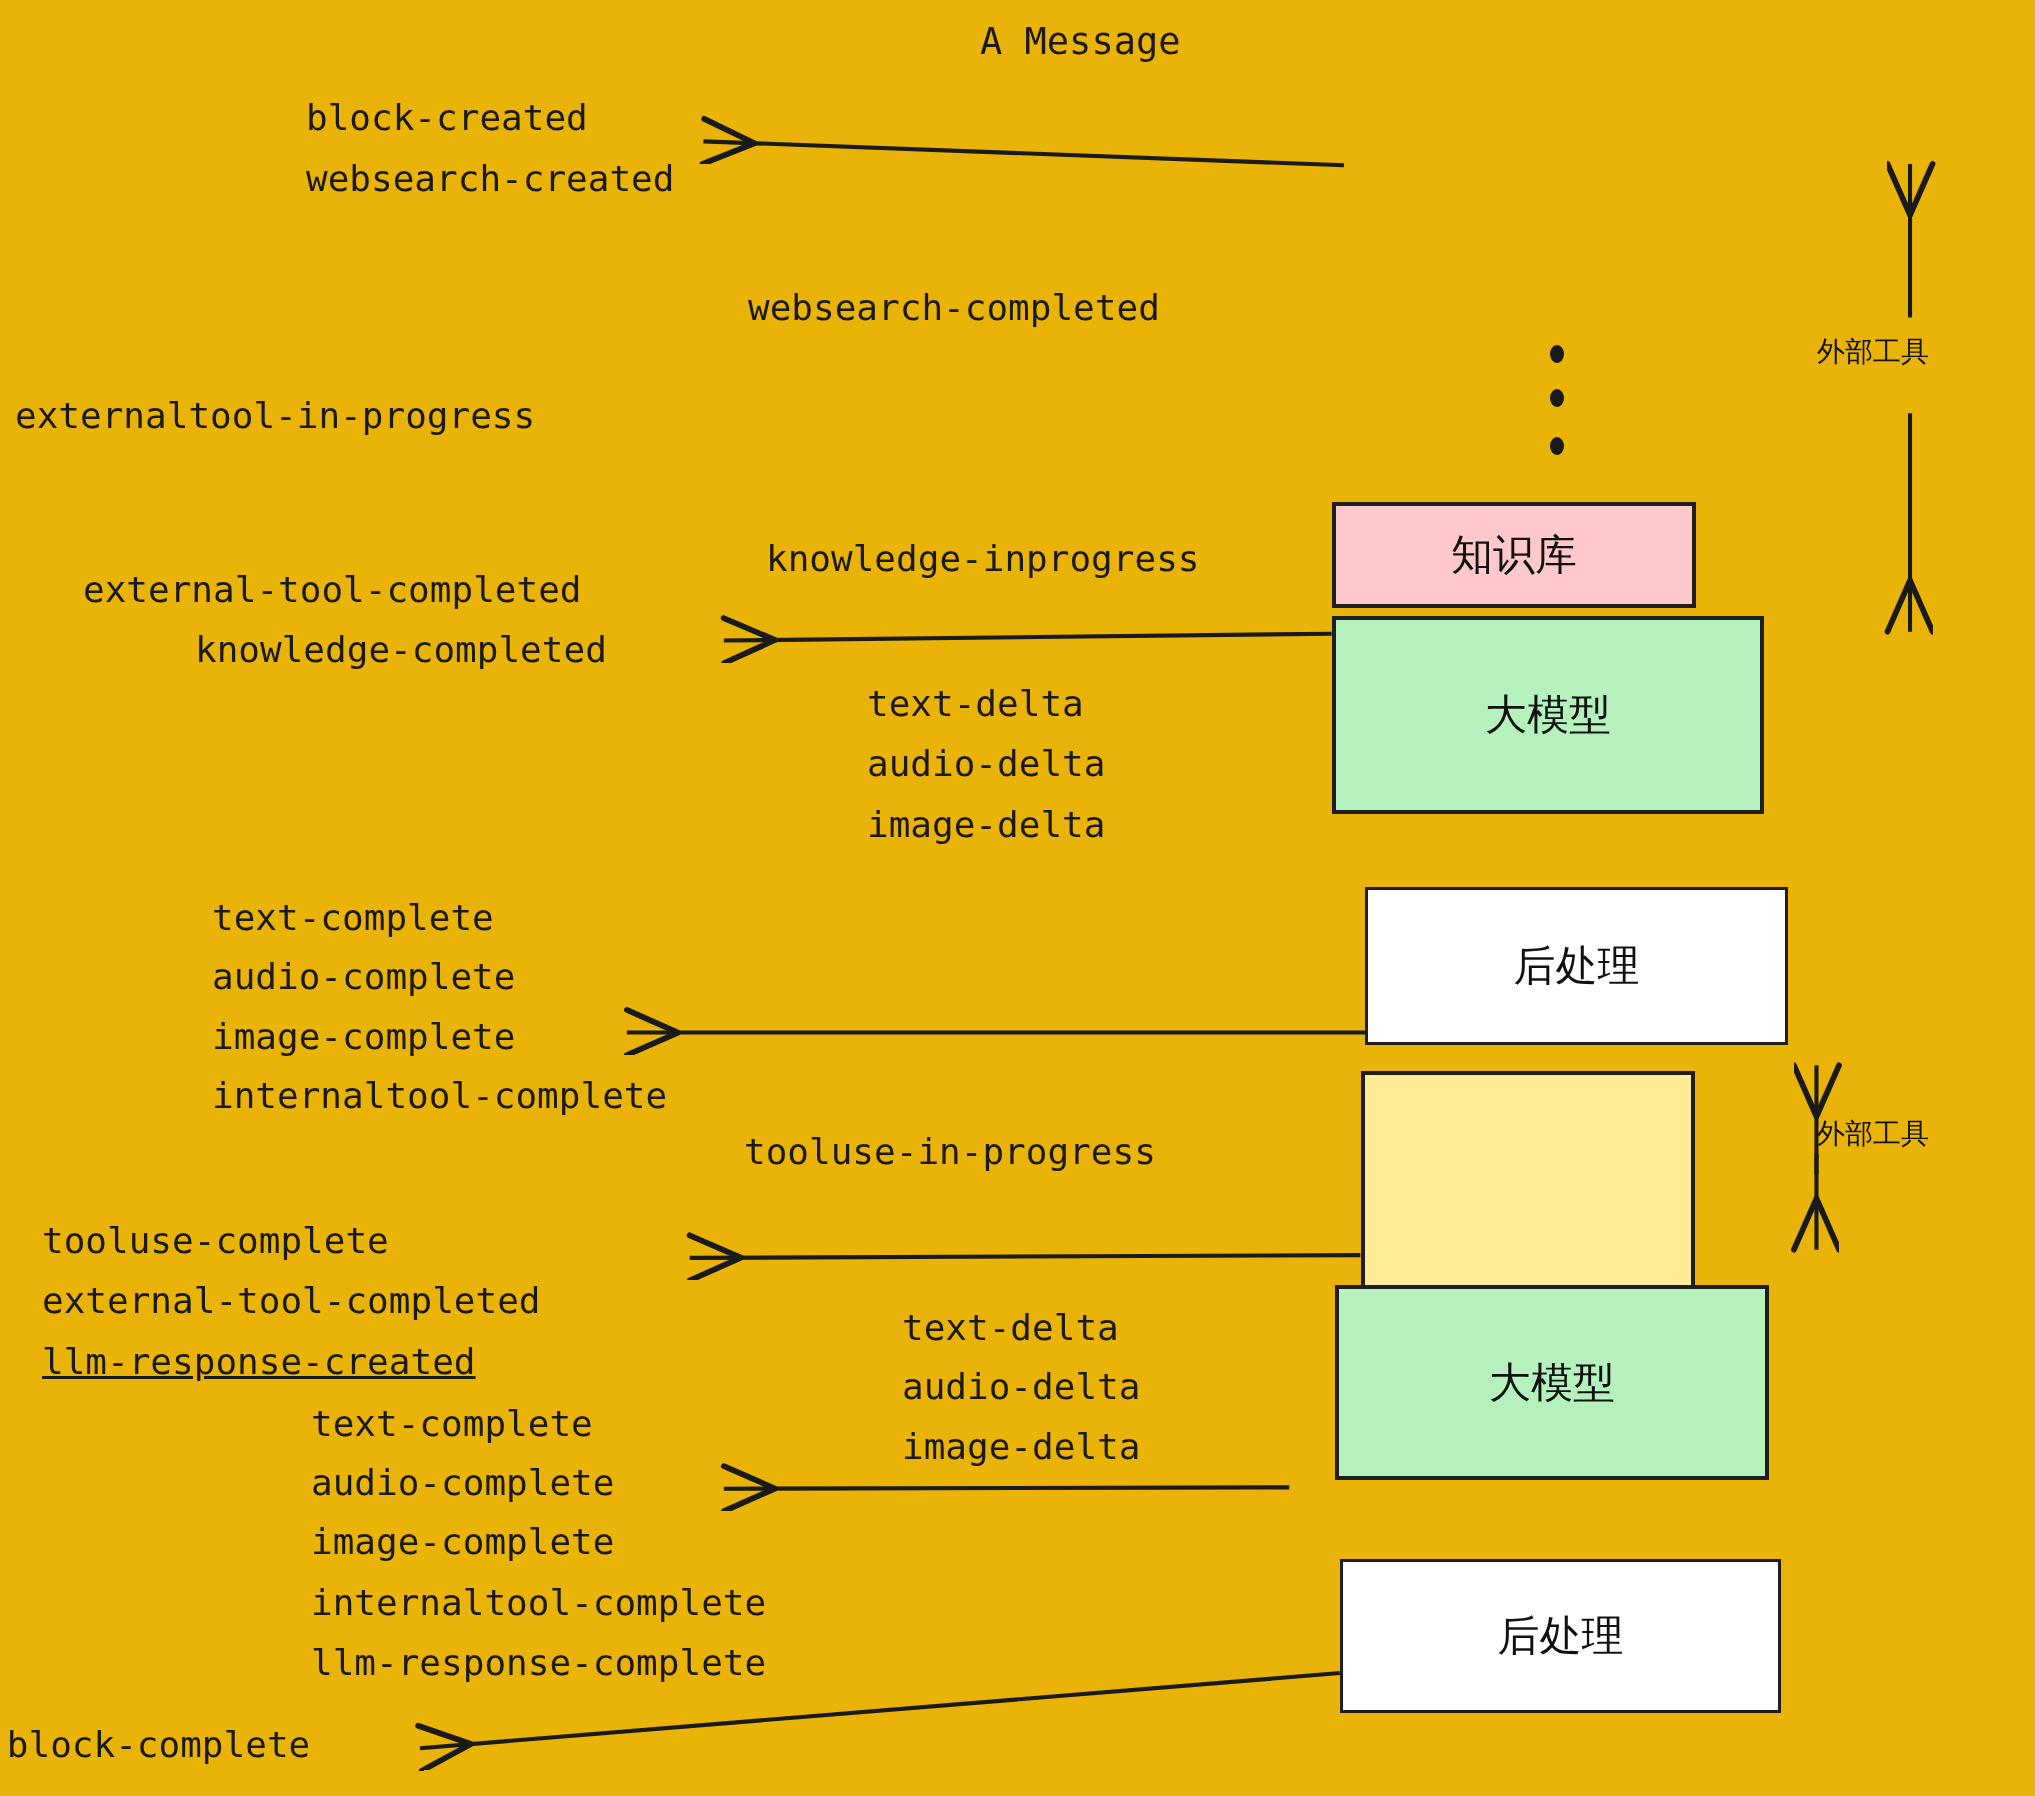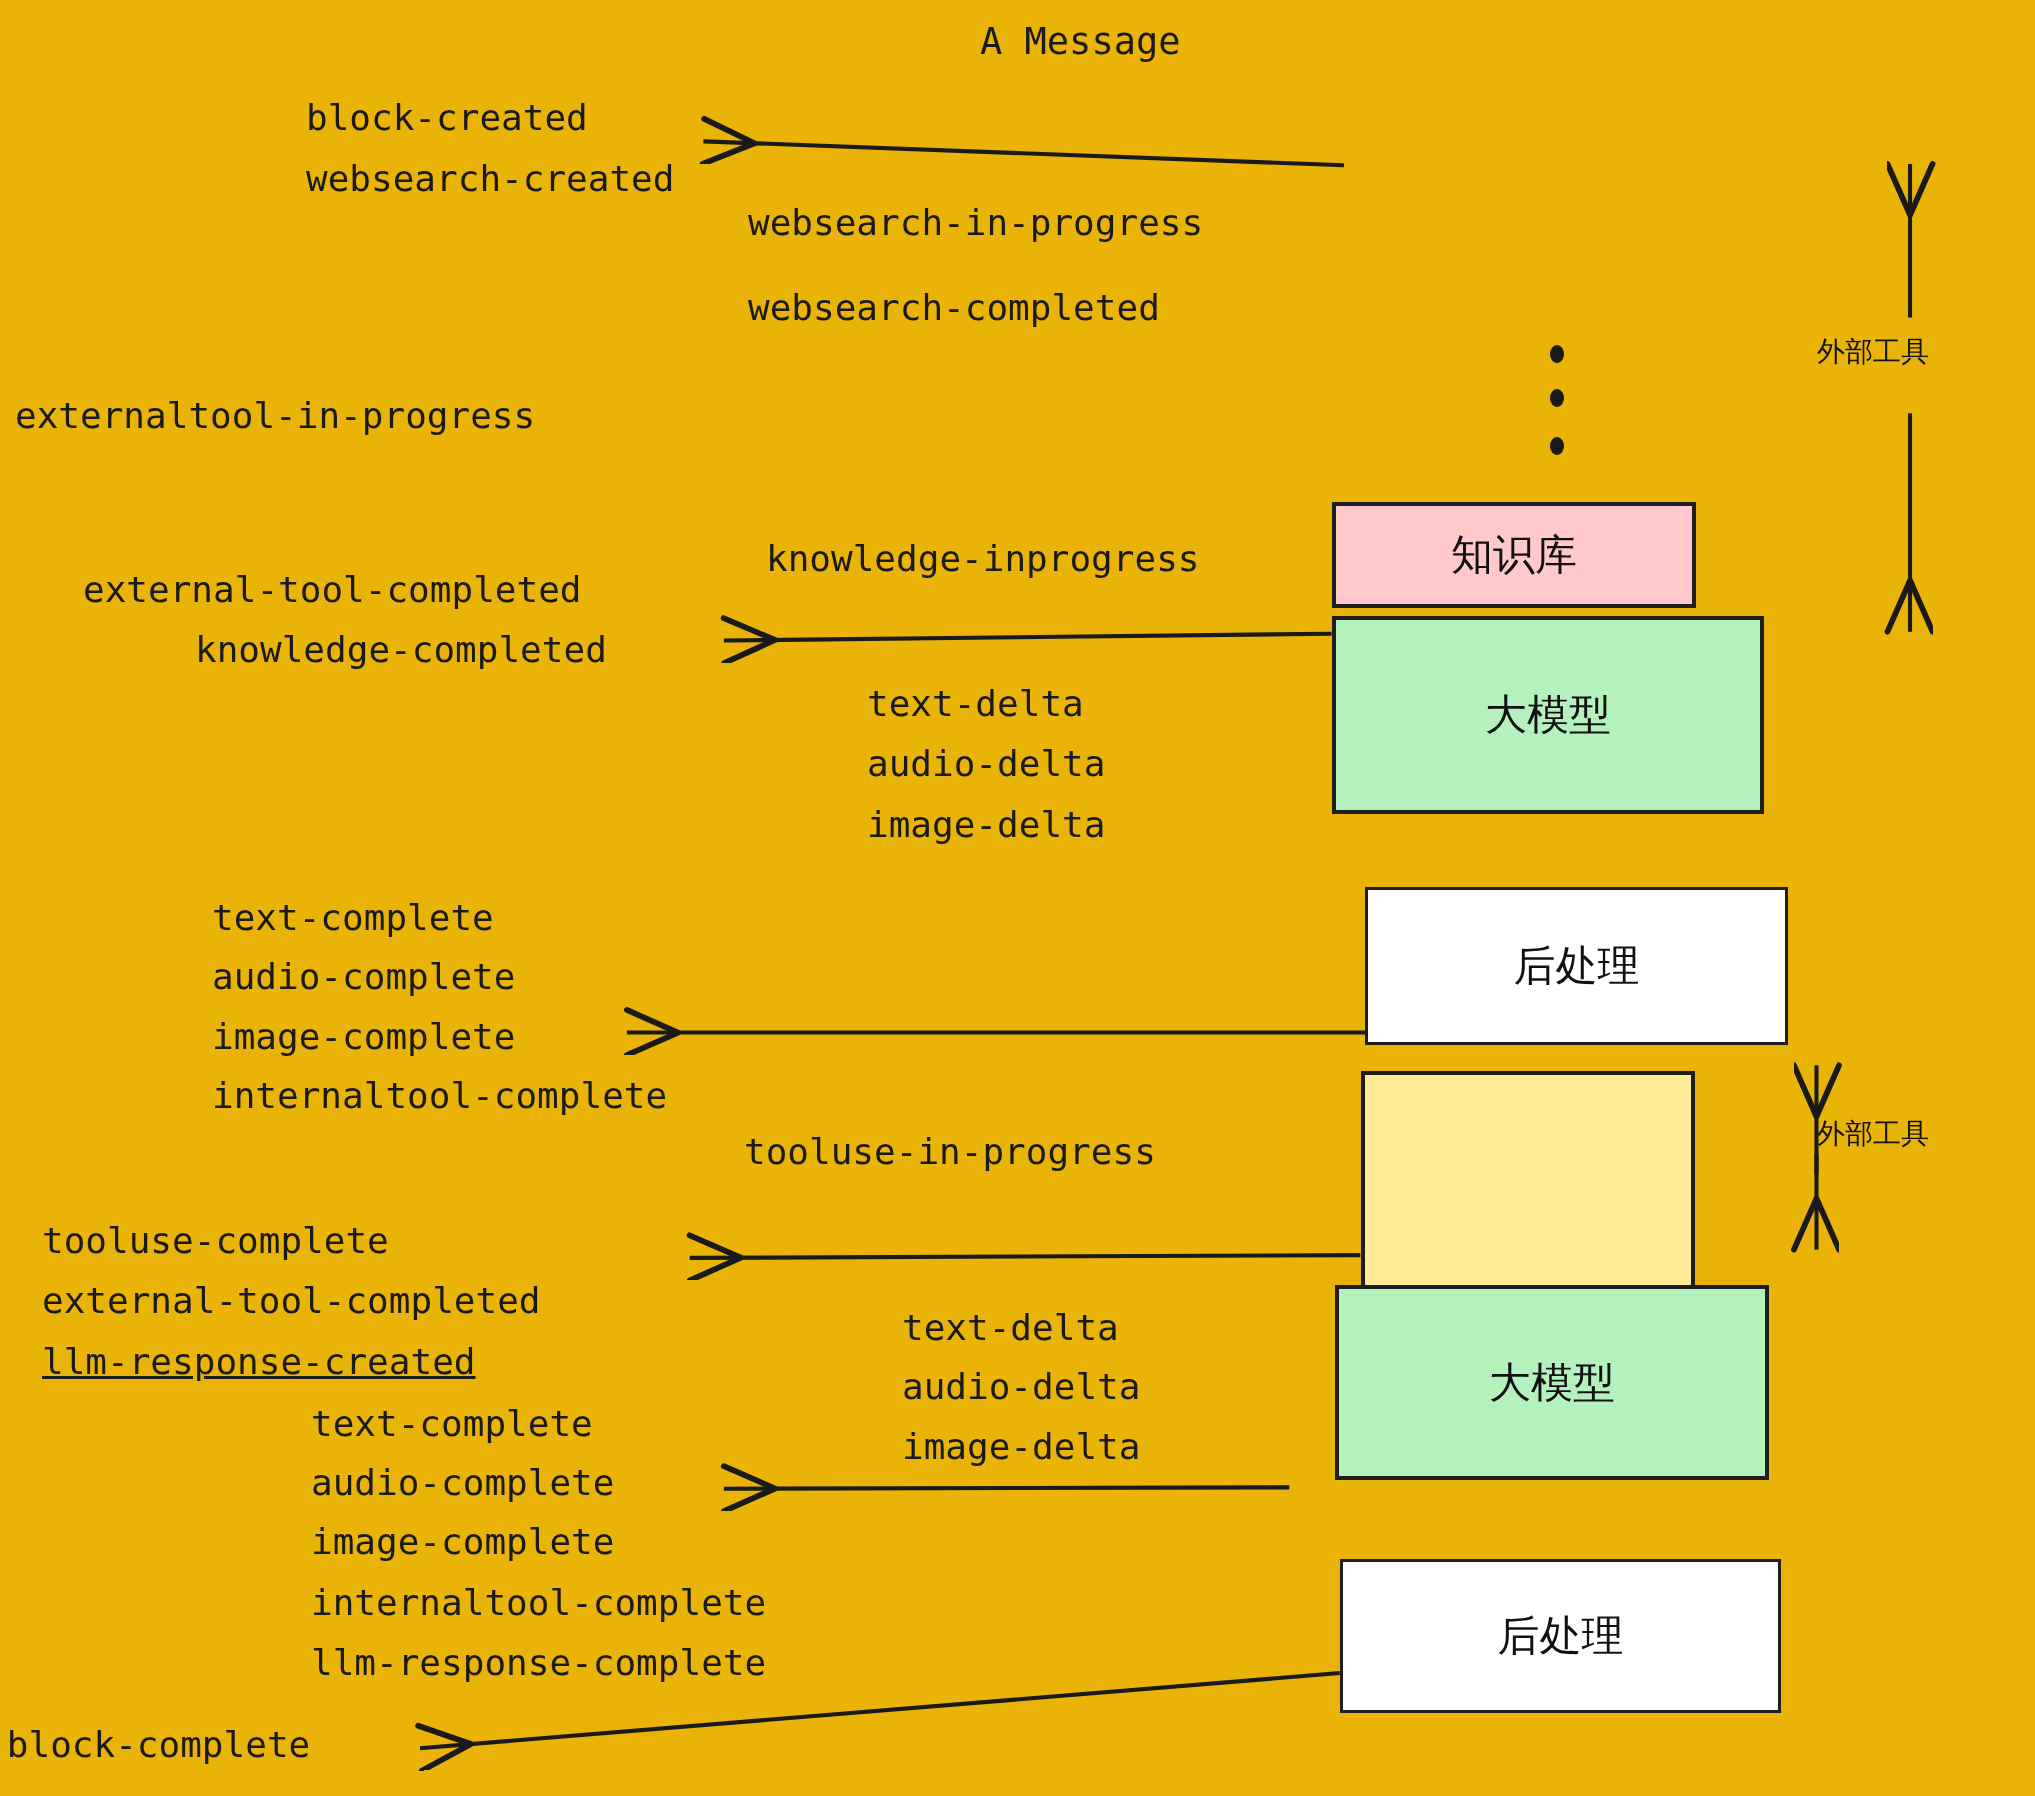--- a/index.html
+++ b/index.html
@@ -111,21 +111,20 @@
 
   <div class="dot" style="left:1550px; top:345px;"></div>
   <div class="dot" style="left:1550px; top:389px;"></div>
   <div class="dot" style="left:1550px; top:437px;"></div>
 
   <div class="sidelbl" style="left:1817px; top:338px;">外部工具</div>
   <div class="sidelbl" style="left:1817px; top:1120px;">外部工具</div>
 
   <div class="lbl" style="left:306px; top:100px;">block-created</div>
   <div class="lbl" style="left:306px; top:161px;">websearch-created</div>
-  <div class="lbl" style="left:748px; top:205px;">websearch-in-progress</div>
   <div class="lbl" style="left:748px; top:290px;">websearch-completed</div>
 
   <div class="lbl" style="left:15px; top:398px;">externaltool-in-progress</div>
 
   <div class="lbl" style="left:766px; top:541px;">knowledge-inprogress</div>
   <div class="lbl" style="left:83px; top:572px;">external-tool-completed</div>
   <div class="lbl" style="left:195px; top:632px;">knowledge-completed</div>
 
   <div class="lbl" style="left:867px; top:686px;">text-delta</div>
   <div class="lbl" style="left:867px; top:746px;">audio-delta</div>

